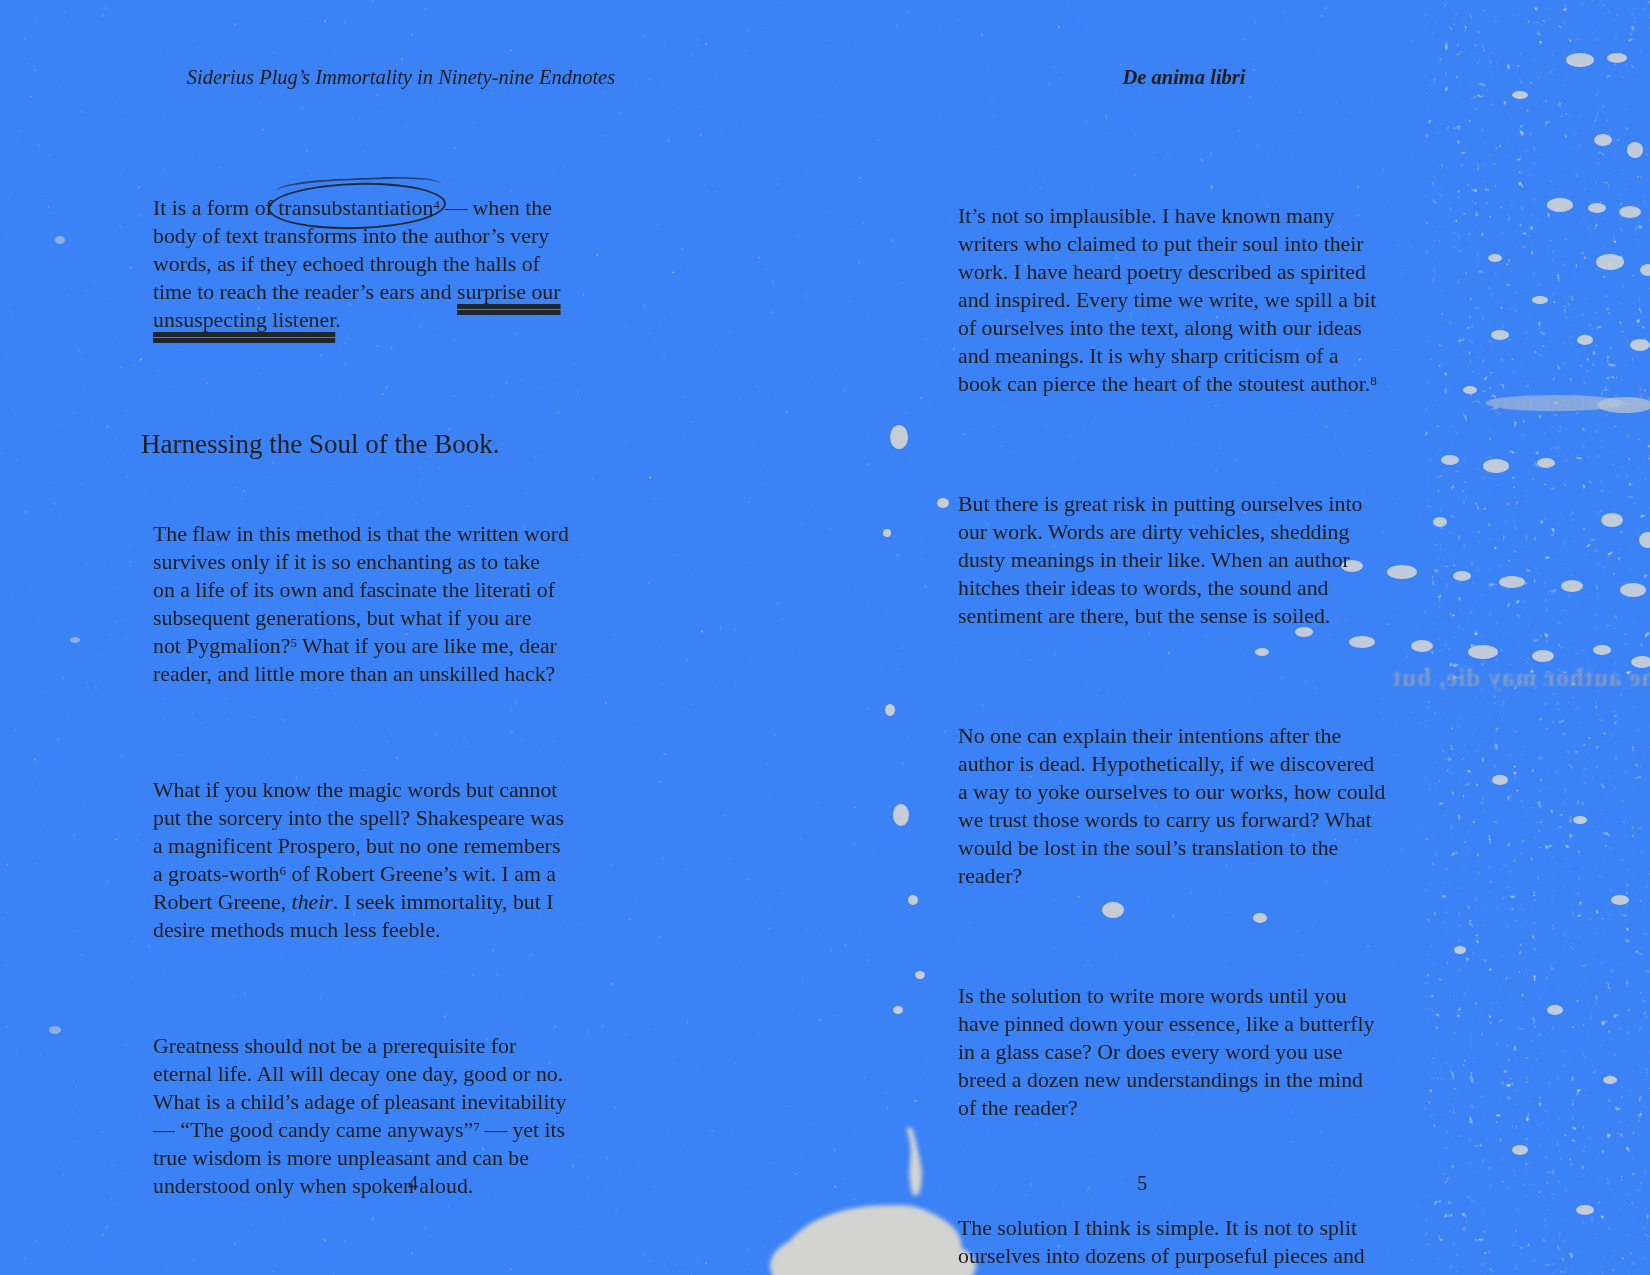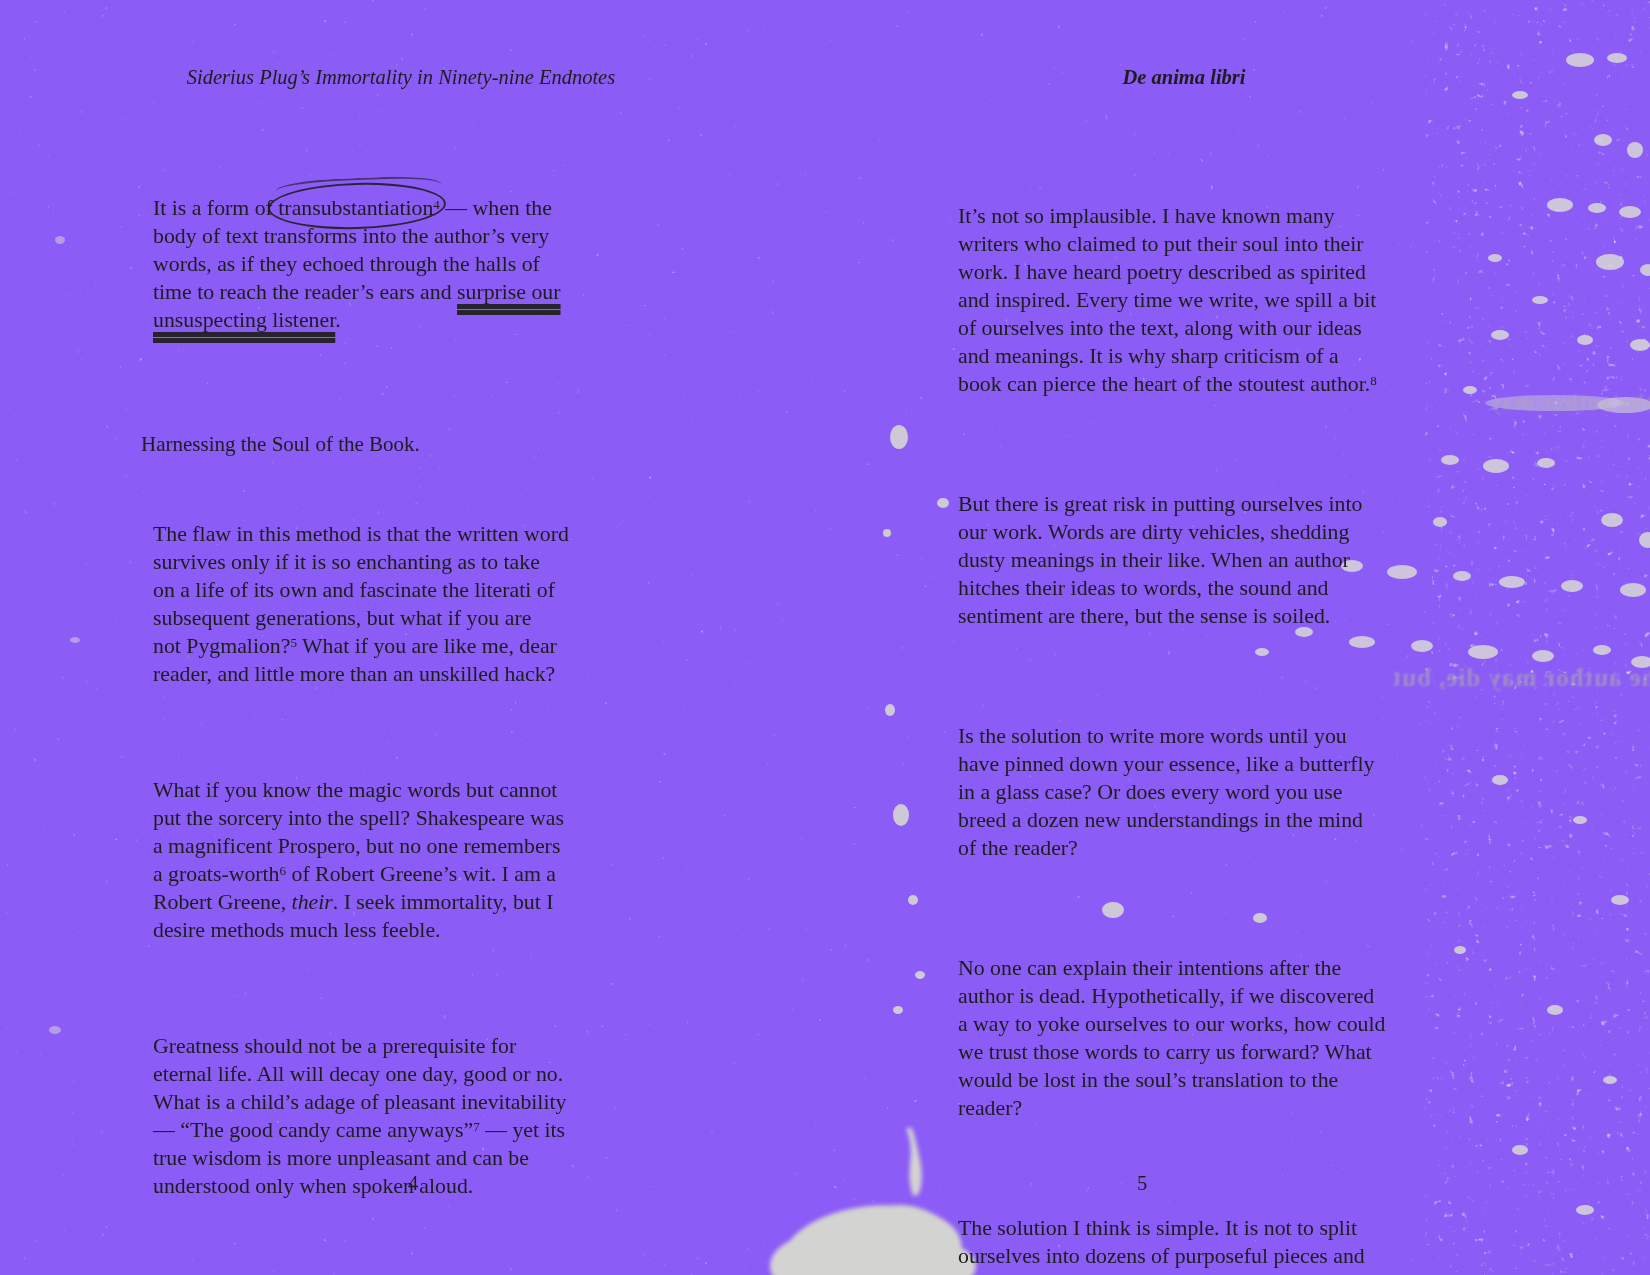--- a/index.html
+++ b/index.html
@@ -1,28 +1,28 @@
 <!DOCTYPE html>
 <html><head>
 <meta charset="utf-8">
 <style>
   html,body{margin:0;padding:0;background:#e8e8e6;}
   .spread{
     position:relative;width:1650px;height:1275px;overflow:hidden;
-    background:#8b5cf6;color:#1d1d1b;
+    background:#3b82f6;color:#1d1d1b;
     font-family:"Liberation Serif", serif;
   }
   .deco-svg{position:absolute;left:0;top:0;pointer-events:none;}
   .col{position:absolute;width:600px;font-size:21.8px;line-height:28px;white-space:pre-wrap;}
   .col-left{left:141px;top:138px;}
   .col-right{left:958px;top:146px;}
   .col p{margin:0 0 32px 12px;}
   .col-right p{margin:0 0 36px 0;}
   .section-heading{
-    font-size:21px;line-height:36px;font-weight:400;margin:4px 0 2px 0;white-space:normal;
+    font-size:27px;line-height:36px;font-weight:400;margin:4px 0 2px 0;white-space:normal;
   }
   .running-head{
     position:absolute;top:64px;font-size:20.5px;line-height:26px;
     font-style:italic;text-align:center;
   }
   .running-head-left{left:141px;width:520px;}
   .running-head-right{left:934px;width:500px;font-weight:bold;}
   .pagenum{position:absolute;top:1172px;width:60px;text-align:center;font-size:20.5px;}
   .pagenum-left{left:383px;}
   .pagenum-right{left:1112px;}
@@ -200,31 +200,31 @@
 work. I have heard poetry described as spirited
 and inspired. Every time we write, we spill a bit
 of ourselves into the text, along with our ideas
 and meanings. It is why sharp criticism of a
 book can pierce the heart of the stoutest author.</span><sup class="sup">8</sup></p>
     <p><span>But there is great risk in putting ourselves into
 our work. Words are dirty vehicles, shedding
 dusty meanings in their like. When an author
 hitches their ideas to words, the sound and
 sentiment are there, but the sense is soiled.</span></p>
-    <p><span>Is the solution to write more words until you
-have pinned down your essence, like a butterfly
-in a glass case? Or does every word you use
-breed a dozen new understandings in the mind
-of the reader?</span></p>
     <p><span>No one can explain their intentions after the
 author is dead. Hypothetically, if we discovered
 a way to yoke ourselves to our works, how could
 we trust those words to carry us forward? What
 would be lost in the soul’s translation to the
 reader?</span></p>
+    <p><span>Is the solution to write more words until you
+have pinned down your essence, like a butterfly
+in a glass case? Or does every word you use
+breed a dozen new understandings in the mind
+of the reader?</span></p>
     <p><span>The solution I think is simple. It is not to split
 ourselves into dozens of purposeful pieces and
 hope the stray reader can reassemble us. Rather,
 it is to tiptoe into the minds of only the cleverest
 readers through beguiling puzzles and seductive
 revelations.</span></p>
   </div>
 
   <div class="pagenum pagenum-right">5</div>
 

